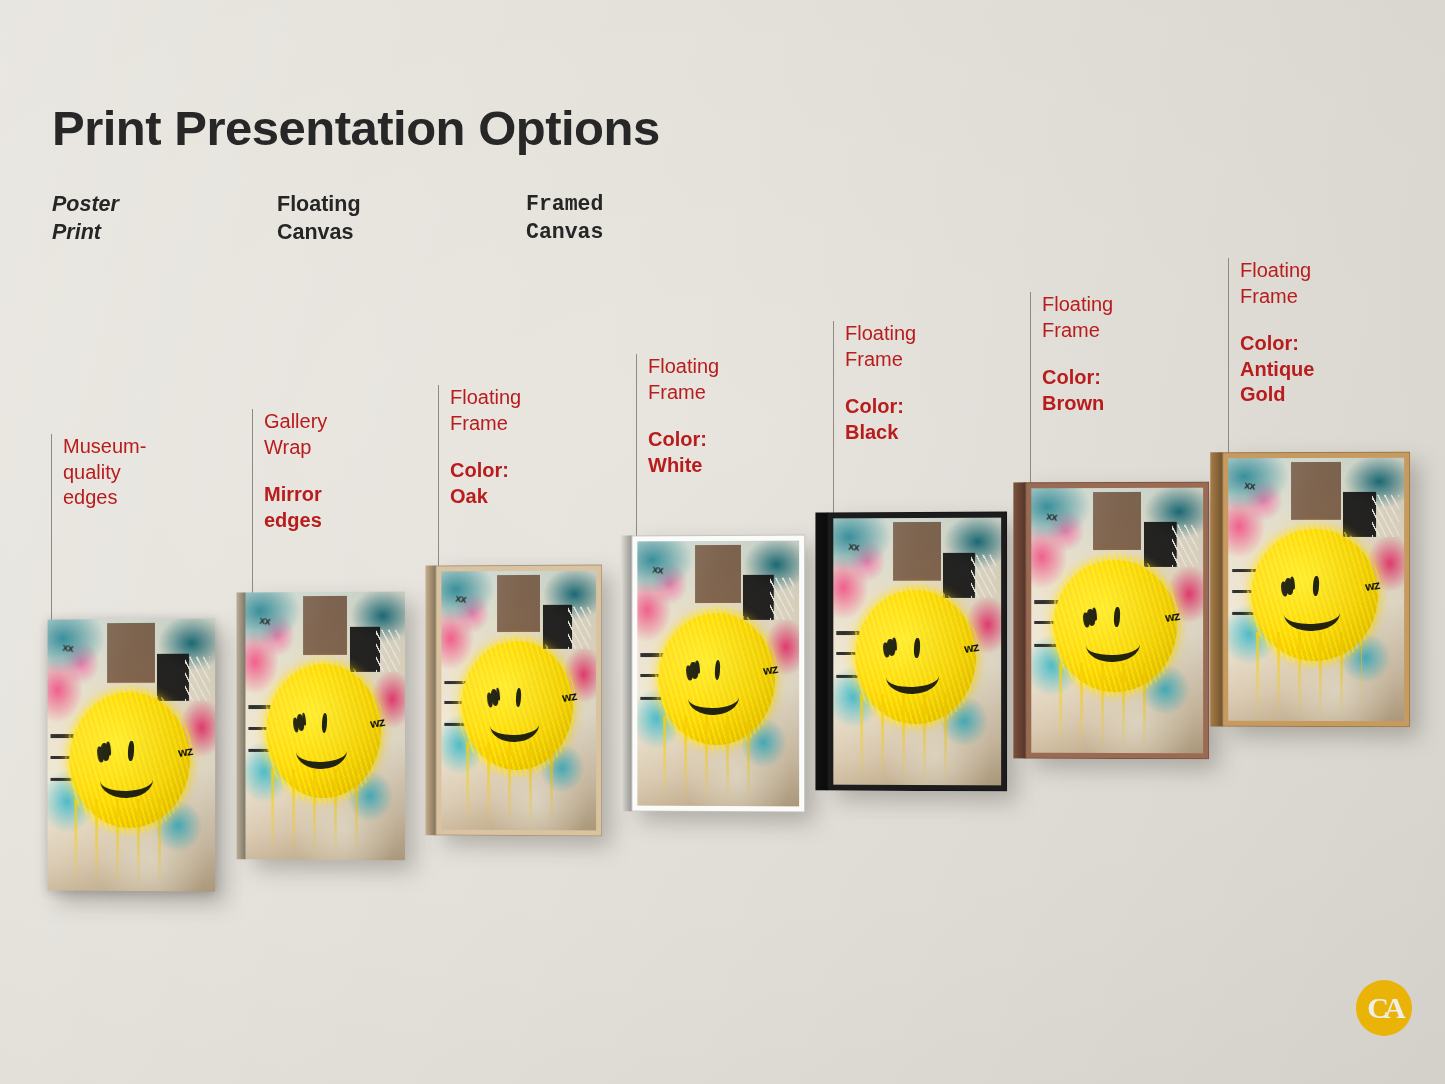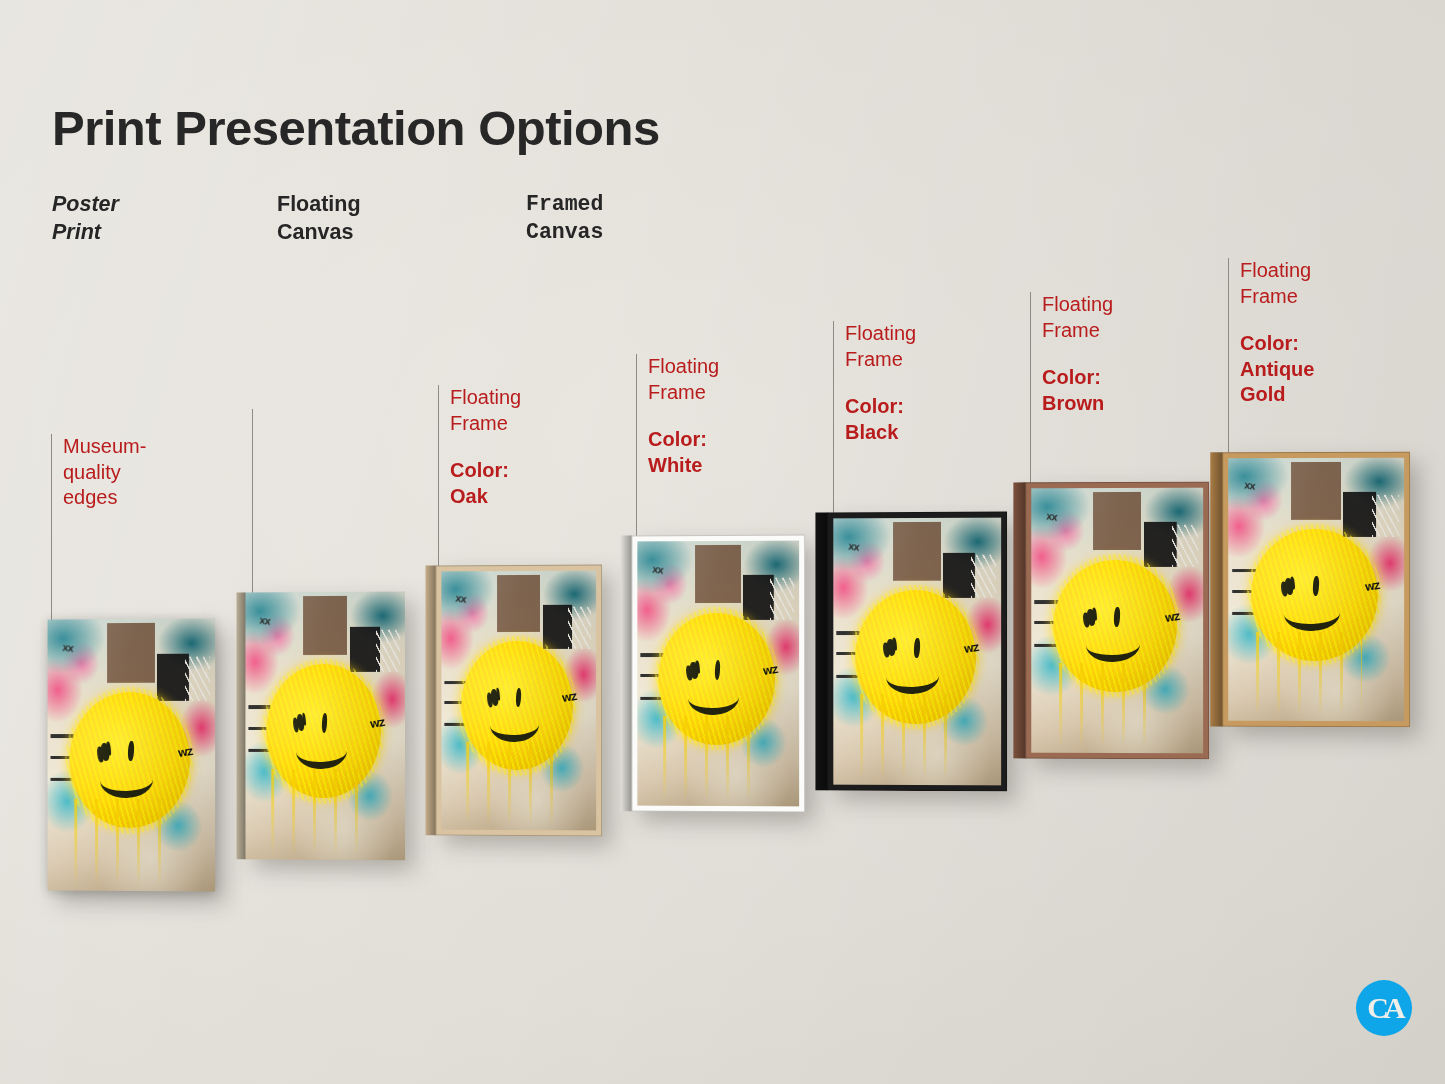--- a/index.html
+++ b/index.html
@@ -195,20 +195,24 @@
       <div class="leader" style="height: 188px;"></div>
       <div class="ctext">
         <div class="ln1">Museum-
 quality
 edges</div>
       </div>
     </div>
     <div class="callout" style="left: 252px; top: 409px;">
       <div class="leader" style="height: 190px;"></div>
       <div class="ctext">
+        <div class="ln1">Gallery
+Wrap</div>
+        <div class="ln2">Mirror
+edges</div>
       </div>
     </div>
     <div class="callout" style="left: 438px; top: 385px;">
       <div class="leader" style="height: 186px;"></div>
       <div class="ctext">
         <div class="ln1">Floating
 Frame</div>
         <div class="ln2">Color:
 Oak</div>
       </div>
@@ -389,17 +393,17 @@
             <div class="drips"></div>
             <div class="tagA">WZ</div>
             <div class="tagB">XX</div>
             <div class="glaze"></div>
           </div>
         </div>
       </div>
     </div>
   </div>
 
-<div id="logo" style="left: 1356px; top: 980px; width: 56px; height: 56px; background: #0ea5e9;">
+<div id="logo" style="left: 1356px; top: 980px; width: 56px; height: 56px; background: #eab308;">
   <svg width="56" height="56" viewBox="0 0 56 56">
     <text x="28" y="38" text-anchor="middle" font-family="'Liberation Serif', serif" font-size="30" font-weight="700" fill="#f0eee9" letter-spacing="-5">CA</text>
   </svg>
 </div>
 
 </body></html>

